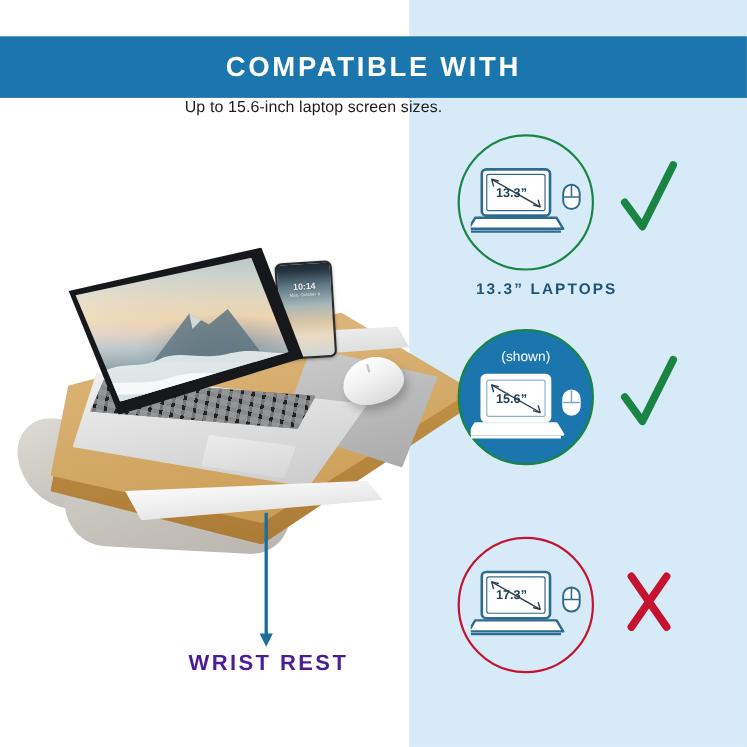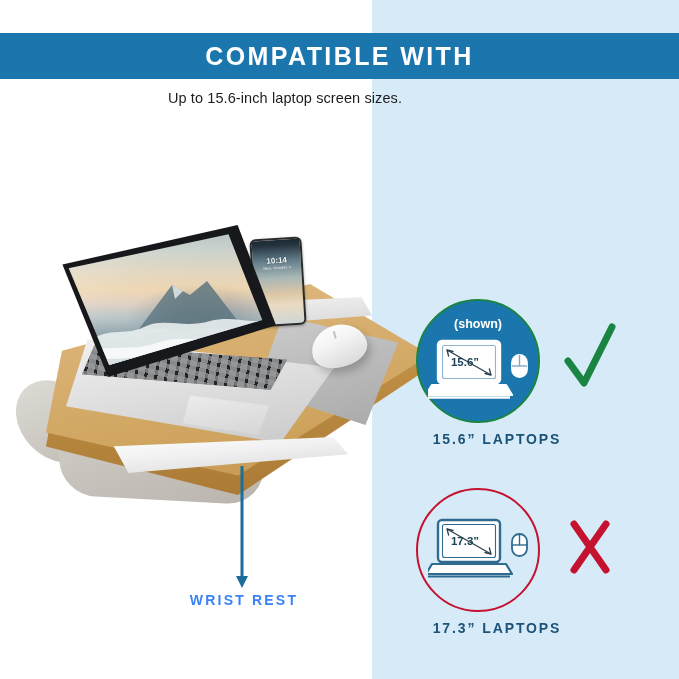--- a/index.html
+++ b/index.html
@@ -27,21 +27,21 @@
   .bg-right {
     position: absolute;
     left: 372px; top: 0;
     width: 307px; height: 679px;
     background: #d7eaf8;
   }
   
   .banner {
     position: absolute;
     left: 0; top: 33px;
-    width: 679px; height: 46px;
+    width: 679px; height: 56px;
     background: #1b76ad;
     display: flex;
     align-items: center;
     justify-content: center;
   }
   .banner-title {
     color: #ffffff;
     font-size: 25px;
     font-weight: bold;
     letter-spacing: 2.4px;
@@ -251,22 +251,22 @@
   .anno-arrow {
     position: absolute;
     left: 230px; top: 466px;
     width: 24px; height: 124px;
   }
   .anno-label {
     position: absolute;
     left: 110px; top: 592px;
     width: 268px;
     text-align: center;
-    color: #3b82f6;
-    font-size: 14px;
+    color: #4c1d95;
+    font-size: 20px;
     font-weight: bold;
     letter-spacing: 2.2px;
     white-space: nowrap;
   }
   
   .badge {
     position: absolute;
     width: 307px;
     height: 180px;
     left: 372px;
@@ -281,21 +281,21 @@
   .badge-circle.c-green  { border: 2.5px solid #1a8543; background: transparent; }
   .badge-circle.c-filled { border: 2.5px solid #1a8543; background: #1b76ad; }
   .badge-circle.c-red    { border: 2.5px solid #c4122f; background: transparent; }
   .badge-shown {
     position: absolute;
     left: 44px; top: 22px;
     width: 124px;
     text-align: center;
     color: #ffffff;
     font-size: 12.5px;
-    font-weight: bold;
+    font-weight: normal;
   }
   .badge-icon {
     position: absolute;
     left: 56px; top: 34px;
     width: 104px; height: 64px;
   }
   .badge-mark {
     position: absolute;
     left: 188px; top: 22px;
     width: 60px; height: 82px;
@@ -360,20 +360,45 @@
     <div class="mouse"></div>
     <div class="wristbar"></div>
   </div>
 
   <svg class="anno-arrow" viewBox="0 0 24 124">
     <line x1="12" y1="0" x2="12" y2="112" stroke="#1b6e9c" stroke-width="3"></line>
     <path d="M12 122 L6 110 L18 110 Z" fill="#1b6e9c"></path>
   </svg>
   <div class="anno-label">WRIST REST</div>
 
+  <div class="badge" style="top:118px">
+    <div class="badge-circle c-green"></div>
+
+    <svg class="badge-icon" viewBox="0 0 104 64">
+      <rect x="10" y="2" width="62" height="42" rx="4" ry="4" fill="#ffffff" stroke="#2e6b8e" stroke-width="2.4"></rect>
+      <rect x="14.5" y="6.5" width="53" height="33" rx="2" ry="2" fill="#ffffff" stroke="#2e6b8e" stroke-width="1.1"></rect>
+      <path d="M4 46 L78 46 L84 56 L-2 56 Z" fill="#ffffff" stroke="#2e6b8e" stroke-width="2.2" stroke-linejoin="round"></path>
+      <line x1="0" y1="58.5" x2="82" y2="58.5" stroke="#2e6b8e" stroke-width="2"></line>
+      <g stroke="#2b3f4f" stroke-width="1.3" fill="none">
+        <line x1="19" y1="11" x2="63" y2="36"></line>
+        <path d="M19 11 L25 12.5 M19 11 L20.6 17" stroke-linecap="round"></path>
+        <path d="M63 36 L57 34.5 M63 36 L61.4 30" stroke-linecap="round"></path>
+      </g>
+      <text x="37" y="27" font-family="Liberation Sans, sans-serif" font-size="11.5" font-weight="bold" fill="#1d4257" text-anchor="middle">13.3”</text>
+      <rect x="84" y="16" width="15" height="22" rx="7.5" ry="7.5" fill="#ffffff" stroke="#2e6b8e" stroke-width="1.8"></rect>
+      <line x1="84" y1="27" x2="99" y2="27" stroke="#2e6b8e" stroke-width="1.4"></line>
+      <line x1="91.5" y1="16" x2="91.5" y2="27" stroke="#2e6b8e" stroke-width="1.4"></line>
+    </svg>
+
+    <svg class="badge-mark" viewBox="0 0 60 82">
+      <path d="M8 44 L24 66 L52 10" stroke="#1a8543" stroke-width="7" fill="none" stroke-linecap="round" stroke-linejoin="round"></path>
+    </svg>
+
+    <div class="badge-label">13.3” LAPTOPS</div>
+  </div>
 
   <div class="badge" style="top:295px">
     <div class="badge-circle c-filled"></div>
     <div class="badge-shown">(shown)</div>
 
     <svg class="badge-icon" viewBox="0 0 104 64" style="top:44px">
       <rect x="10" y="2" width="62" height="42" rx="4" ry="4" fill="#ffffff" stroke="#ffffff" stroke-width="2.4"></rect>
       <rect x="14.5" y="6.5" width="53" height="33" rx="2" ry="2" fill="#ffffff" stroke="#8fb6cd" stroke-width="1.1"></rect>
       <path d="M4 46 L78 46 L84 56 L-2 56 Z" fill="#ffffff" stroke="#ffffff" stroke-width="2.2" stroke-linejoin="round"></path>
       <line x1="0" y1="58.5" x2="82" y2="58.5" stroke="#ffffff" stroke-width="2.4"></line>
@@ -385,21 +410,20 @@
       <text x="37" y="27" font-family="Liberation Sans, sans-serif" font-size="11.5" font-weight="bold" fill="#1d4257" text-anchor="middle">15.6”</text>
       <rect x="84" y="16" width="15" height="22" rx="7.5" ry="7.5" fill="#ffffff" stroke="#ffffff" stroke-width="1.8"></rect>
       <line x1="84" y1="27" x2="99" y2="27" stroke="#7fa9c2" stroke-width="1.4"></line>
       <line x1="91.5" y1="16" x2="91.5" y2="27" stroke="#7fa9c2" stroke-width="1.4"></line>
     </svg>
 
     <svg class="badge-mark" viewBox="0 0 60 82">
       <path d="M8 44 L24 66 L52 10" stroke="#1a8543" stroke-width="7" fill="none" stroke-linecap="round" stroke-linejoin="round"></path>
     </svg>
 
-    <div class="badge-label">15.6” LAPTOPS</div>
   </div>
 
   <div class="badge" style="top:484px">
     <div class="badge-circle c-red"></div>
 
     <svg class="badge-icon" viewBox="0 0 104 64">
       <rect x="10" y="2" width="62" height="42" rx="4" ry="4" fill="#ffffff" stroke="#2e6b8e" stroke-width="2.4"></rect>
       <rect x="14.5" y="6.5" width="53" height="33" rx="2" ry="2" fill="#ffffff" stroke="#2e6b8e" stroke-width="1.1"></rect>
       <path d="M4 46 L78 46 L84 56 L-2 56 Z" fill="#ffffff" stroke="#2e6b8e" stroke-width="2.2" stroke-linejoin="round"></path>
       <line x1="0" y1="58.5" x2="82" y2="58.5" stroke="#2e6b8e" stroke-width="2"></line>
@@ -411,16 +435,15 @@
       <text x="37" y="27" font-family="Liberation Sans, sans-serif" font-size="11.5" font-weight="bold" fill="#1d4257" text-anchor="middle">17.3”</text>
       <rect x="84" y="16" width="15" height="22" rx="7.5" ry="7.5" fill="#ffffff" stroke="#2e6b8e" stroke-width="1.8"></rect>
       <line x1="84" y1="27" x2="99" y2="27" stroke="#2e6b8e" stroke-width="1.4"></line>
       <line x1="91.5" y1="16" x2="91.5" y2="27" stroke="#2e6b8e" stroke-width="1.4"></line>
     </svg>
 
     <svg class="badge-mark" viewBox="0 0 60 82">
       <path d="M14 18 L46 64 M46 18 L14 64" stroke="#c4122f" stroke-width="7" fill="none" stroke-linecap="round"></path>
     </svg>
 
-    <div class="badge-label">17.3” LAPTOPS</div>
   </div>
 
 </div>
 
 </body></html>

